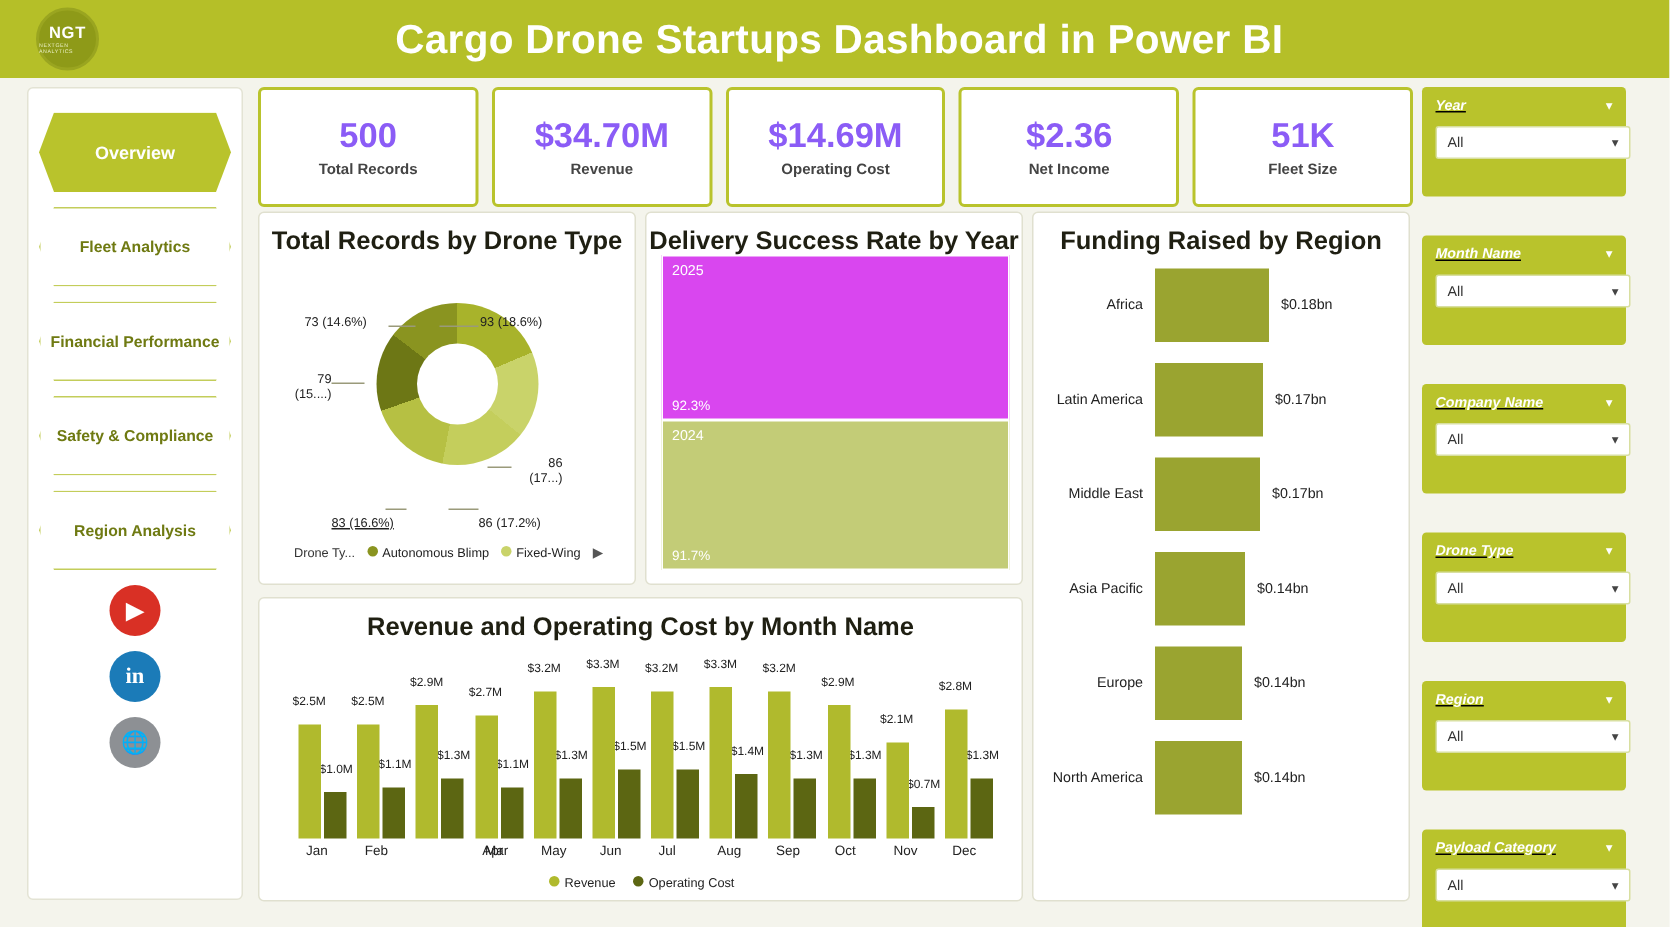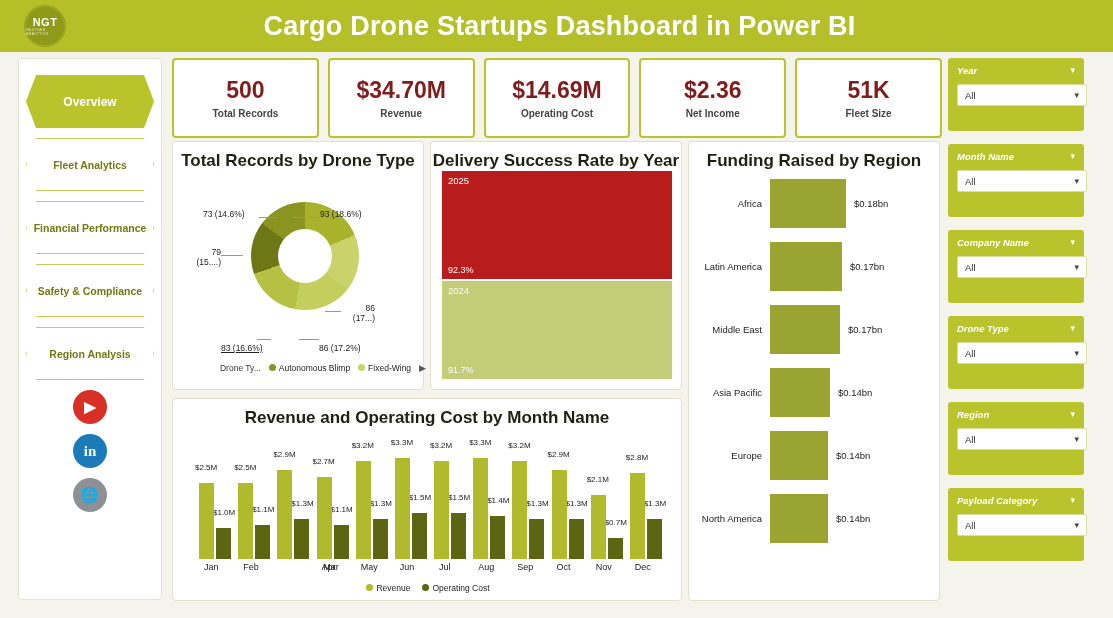--- a/index.html
+++ b/index.html
@@ -75,21 +75,21 @@
   .web { background: #8d9094; }
   
   .kpi-row { position: absolute; left: 172px; top: 58px; width: 770px; height: 80px; display: flex; gap: 9px; }
   .kpi {
     flex: 1;
     background: #fff;
     border: 2px solid #b9c32c;
     border-radius: 4px;
     display: flex; flex-direction: column; align-items: center; justify-content: center;
   }
-  .kpi-value { font-size: 23px; font-weight: bold; color: #7f1d1d; }
+  .kpi-value { font-size: 23px; font-weight: bold; color: #8b5cf6; }
   .kpi-label { font-size: 10px; color: #444; font-weight: bold; margin-top: 4px; }
   
   .panel {
     position: absolute;
     background: #fff;
     border: 1px solid #e0e0cf;
     border-radius: 4px;
   }
   .panel-title {
     text-align: center; font-size: 17px; font-weight: bold; color: #1f1f12;
@@ -108,21 +108,21 @@
   .donut-hole {
     position: absolute; left: 105px; top: 58px;
     width: 54px; height: 54px; border-radius: 50%;
     background: #fff;
   }
   .dlabel { position: absolute; font-size: 8.5px; color: #222; white-space: pre-line; text-align: right; }
   .leader { position: absolute; background: #9a9a7a; height: 1px; }
   .legend {
     position: absolute; left: 0; bottom: 8px; width: 252px;
     display: flex; align-items: center; justify-content: center; gap: 8px;
-    font-size: 8.5px; color: #222; margin-left: 24px;
+    font-size: 8.5px; color: #222;
   }
   .legend .cap { font-weight: normal; color: #333; }
   .dot { width: 7px; height: 7px; border-radius: 50%; display: inline-block; margin-right: 3px; }
   .arrow { color: #555; font-size: 9px; }
   
   .tm-wrap { position: absolute; left: 10px; top: 28px; width: 232px; height: 212px; }
   .tm-cell { position: relative; width: 100%; border: 1px solid #fff; }
   .tm-year { position: absolute; left: 6px; top: 4px; font-size: 9.5px; color: #fff; }
   .tm-val { position: absolute; left: 6px; bottom: 4px; font-size: 9px; color: #fff; }
   
@@ -145,23 +145,24 @@
   .rev-legend {
     position: absolute; left: 0; bottom: 7px; width: 510px;
     display: flex; justify-content: center; gap: 12px; font-size: 8.5px; color: #222;
   }
   
   .slicers { position: absolute; left: 948px; top: 58px; width: 148px; }
   .slicer {
     width: 136px; height: 73px;
     background: #b9c32c;
     border-radius: 3px;
-    margin-bottom: 13px;
+    margin-bottom: 26px;
     position: relative;
     padding: 7px 9px;
+    text-decoration: underline;
   }
   .slicer-title { font-size: 9.5px; font-weight: bold; color: #ffffff; font-style: italic; }
   .slicer-chevron { position: absolute; right: 9px; top: 7px; color: #fff; font-size: 9px; }
   .slicer-select {
     position: absolute; left: 9px; top: 26px;
     width: 130px; height: 22px;
     background: #fff; border: 1px solid #d8dfa0; border-radius: 2px;
     display: flex; align-items: center; padding: 0 7px;
     font-size: 9.5px; color: #333;
   }
@@ -255,21 +256,21 @@
         <span><span class="dot" style="background:#8a9420"></span><span>Autonomous Blimp</span></span>
         <span><span class="dot" style="background:#c9d36a"></span><span>Fixed-Wing</span></span>
         <span class="arrow">▶</span>
       </div>
     </div>
   </div>
 
   <div class="panel" id="success-panel">
     <div class="panel-title">Delivery Success Rate by Year</div>
     <div class="tm-wrap">
-      <div class="tm-cell" style="height:110px; background:#b91c1c;">
+      <div class="tm-cell" style="height:110px; background:#d946ef;">
         <span class="tm-year">2025</span>
         <span class="tm-val">92.3%</span>
       </div>
       <div class="tm-cell" style="height:100px; background:#c3cc77;">
         <span class="tm-year">2024</span>
         <span class="tm-val">91.7%</span>
       </div>
     </div>
   </div>
 

